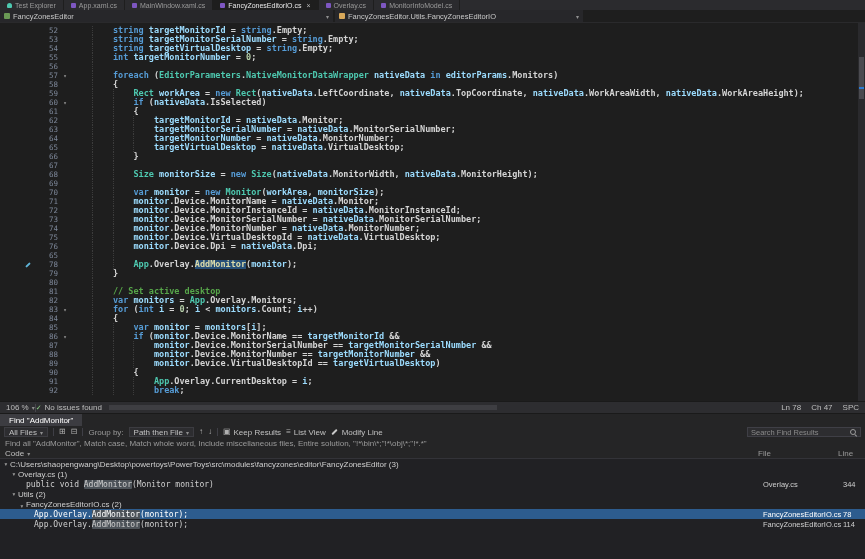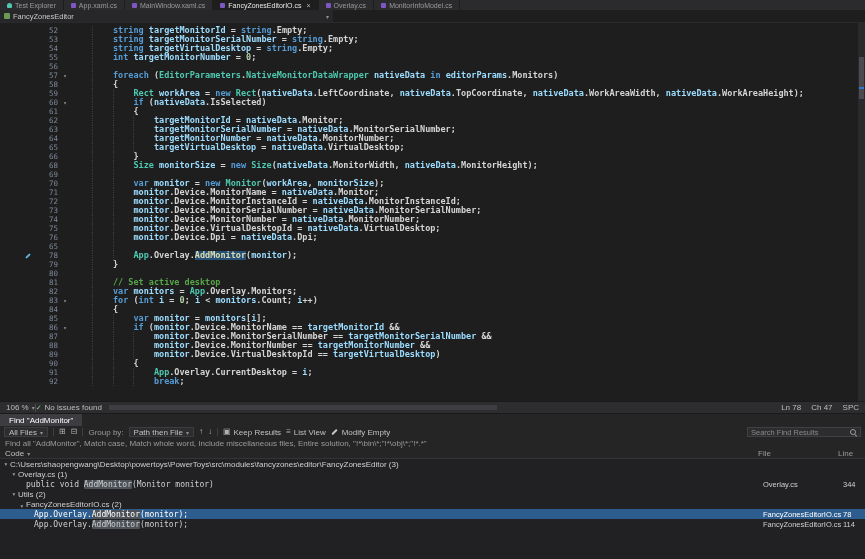--- a/index.html
+++ b/index.html
@@ -123,20 +123,25 @@
       <div class="tab">
         <span class="ticon csharp"></span>
         <span>MonitorInfoModel.cs</span>
       </div>
     </div>
 
   <div class="navbar">
     <div class="combo c1">
       <span class="cicon proj"></span>
       <span>FancyZonesEditor</span>
+      <span class="chev">▾</span>
+    </div>
+    <div class="combo c2">
+      <span class="cicon cls"></span>
+      <span>FancyZonesEditor.Utils.FancyZonesEditorIO</span>
       <span class="chev">▾</span>
     </div>
   </div>
 
   <div class="editor">
     <div class="code-lines">
         <div class="code-line"><span class="ln-margin"></span><span class="ln-num">52</span><span class="ln-fold"></span><span class="ln-code"><i class="guide" style="left: 4ch;"></i><span style="color: rgb(212, 212, 212);">        </span><span style="color: rgb(86, 156, 214);">string</span><span style="color: rgb(212, 212, 212);"> </span><span style="color: rgb(156, 220, 254);">targetMonitorId</span><span style="color: rgb(212, 212, 212);"> = </span><span style="color: rgb(86, 156, 214);">string</span><span style="color: rgb(212, 212, 212);">.Empty;</span></span></div>
         <div class="code-line"><span class="ln-margin"></span><span class="ln-num">53</span><span class="ln-fold"></span><span class="ln-code"><i class="guide" style="left: 4ch;"></i><span style="color: rgb(212, 212, 212);">        </span><span style="color: rgb(86, 156, 214);">string</span><span style="color: rgb(212, 212, 212);"> </span><span style="color: rgb(156, 220, 254);">targetMonitorSerialNumber</span><span style="color: rgb(212, 212, 212);"> = </span><span style="color: rgb(86, 156, 214);">string</span><span style="color: rgb(212, 212, 212);">.Empty;</span></span></div>
         <div class="code-line"><span class="ln-margin"></span><span class="ln-num">54</span><span class="ln-fold"></span><span class="ln-code"><i class="guide" style="left: 4ch;"></i><span style="color: rgb(212, 212, 212);">        </span><span style="color: rgb(86, 156, 214);">string</span><span style="color: rgb(212, 212, 212);"> </span><span style="color: rgb(156, 220, 254);">targetVirtualDesktop</span><span style="color: rgb(212, 212, 212);"> = </span><span style="color: rgb(86, 156, 214);">string</span><span style="color: rgb(212, 212, 212);">.Empty;</span></span></div>
         <div class="code-line"><span class="ln-margin"></span><span class="ln-num">55</span><span class="ln-fold"></span><span class="ln-code"><i class="guide" style="left: 4ch;"></i><span style="color: rgb(212, 212, 212);">        </span><span style="color: rgb(86, 156, 214);">int</span><span style="color: rgb(212, 212, 212);"> </span><span style="color: rgb(156, 220, 254);">targetMonitorNumber</span><span style="color: rgb(212, 212, 212);"> = </span><span style="color: rgb(181, 206, 168);">0</span><span style="color: rgb(212, 212, 212);">;</span></span></div>
@@ -144,20 +149,21 @@
         <div class="code-line"><span class="ln-margin"></span><span class="ln-num">57</span><span class="ln-fold">▾</span><span class="ln-code"><i class="guide" style="left: 4ch;"></i><span style="color: rgb(212, 212, 212);">        </span><span style="color: rgb(86, 156, 214);">foreach</span><span style="color: rgb(212, 212, 212);"> (</span><span style="color: rgb(78, 201, 176);">EditorParameters</span><span style="color: rgb(212, 212, 212);">.</span><span style="color: rgb(78, 201, 176);">NativeMonitorDataWrapper</span><span style="color: rgb(212, 212, 212);"> </span><span style="color: rgb(156, 220, 254);">nativeData</span><span style="color: rgb(212, 212, 212);"> </span><span style="color: rgb(86, 156, 214);">in</span><span style="color: rgb(212, 212, 212);"> </span><span style="color: rgb(156, 220, 254);">editorParams</span><span style="color: rgb(212, 212, 212);">.Monitors)</span></span></div>
         <div class="code-line"><span class="ln-margin"></span><span class="ln-num">58</span><span class="ln-fold"></span><span class="ln-code"><i class="guide" style="left: 4ch;"></i><span style="color: rgb(212, 212, 212);">        {</span></span></div>
         <div class="code-line"><span class="ln-margin"></span><span class="ln-num">59</span><span class="ln-fold"></span><span class="ln-code"><i class="guide" style="left: 4ch;"></i><i class="guide" style="left: 8ch;"></i><span style="color: rgb(212, 212, 212);">            </span><span style="color: rgb(78, 201, 176);">Rect</span><span style="color: rgb(212, 212, 212);"> </span><span style="color: rgb(156, 220, 254);">workArea</span><span style="color: rgb(212, 212, 212);"> = </span><span style="color: rgb(86, 156, 214);">new</span><span style="color: rgb(212, 212, 212);"> </span><span style="color: rgb(78, 201, 176);">Rect</span><span style="color: rgb(212, 212, 212);">(</span><span style="color: rgb(156, 220, 254);">nativeData</span><span style="color: rgb(212, 212, 212);">.LeftCoordinate, </span><span style="color: rgb(156, 220, 254);">nativeData</span><span style="color: rgb(212, 212, 212);">.TopCoordinate, </span><span style="color: rgb(156, 220, 254);">nativeData</span><span style="color: rgb(212, 212, 212);">.WorkAreaWidth, </span><span style="color: rgb(156, 220, 254);">nativeData</span><span style="color: rgb(212, 212, 212);">.WorkAreaHeight);</span></span></div>
         <div class="code-line"><span class="ln-margin"></span><span class="ln-num">60</span><span class="ln-fold">▾</span><span class="ln-code"><i class="guide" style="left: 4ch;"></i><i class="guide" style="left: 8ch;"></i><span style="color: rgb(212, 212, 212);">            </span><span style="color: rgb(86, 156, 214);">if</span><span style="color: rgb(212, 212, 212);"> (</span><span style="color: rgb(156, 220, 254);">nativeData</span><span style="color: rgb(212, 212, 212);">.IsSelected)</span></span></div>
         <div class="code-line"><span class="ln-margin"></span><span class="ln-num">61</span><span class="ln-fold"></span><span class="ln-code"><i class="guide" style="left: 4ch;"></i><i class="guide" style="left: 8ch;"></i><span style="color: rgb(212, 212, 212);">            {</span></span></div>
         <div class="code-line"><span class="ln-margin"></span><span class="ln-num">62</span><span class="ln-fold"></span><span class="ln-code"><i class="guide" style="left: 4ch;"></i><i class="guide" style="left: 8ch;"></i><i class="guide" style="left: 12ch;"></i><span style="color: rgb(212, 212, 212);">                </span><span style="color: rgb(156, 220, 254);">targetMonitorId</span><span style="color: rgb(212, 212, 212);"> = </span><span style="color: rgb(156, 220, 254);">nativeData</span><span style="color: rgb(212, 212, 212);">.Monitor;</span></span></div>
         <div class="code-line"><span class="ln-margin"></span><span class="ln-num">63</span><span class="ln-fold"></span><span class="ln-code"><i class="guide" style="left: 4ch;"></i><i class="guide" style="left: 8ch;"></i><i class="guide" style="left: 12ch;"></i><span style="color: rgb(212, 212, 212);">                </span><span style="color: rgb(156, 220, 254);">targetMonitorSerialNumber</span><span style="color: rgb(212, 212, 212);"> = </span><span style="color: rgb(156, 220, 254);">nativeData</span><span style="color: rgb(212, 212, 212);">.MonitorSerialNumber;</span></span></div>
         <div class="code-line"><span class="ln-margin"></span><span class="ln-num">64</span><span class="ln-fold"></span><span class="ln-code"><i class="guide" style="left: 4ch;"></i><i class="guide" style="left: 8ch;"></i><i class="guide" style="left: 12ch;"></i><span style="color: rgb(212, 212, 212);">                </span><span style="color: rgb(156, 220, 254);">targetMonitorNumber</span><span style="color: rgb(212, 212, 212);"> = </span><span style="color: rgb(156, 220, 254);">nativeData</span><span style="color: rgb(212, 212, 212);">.MonitorNumber;</span></span></div>
         <div class="code-line"><span class="ln-margin"></span><span class="ln-num">65</span><span class="ln-fold"></span><span class="ln-code"><i class="guide" style="left: 4ch;"></i><i class="guide" style="left: 8ch;"></i><i class="guide" style="left: 12ch;"></i><span style="color: rgb(212, 212, 212);">                </span><span style="color: rgb(156, 220, 254);">targetVirtualDesktop</span><span style="color: rgb(212, 212, 212);"> = </span><span style="color: rgb(156, 220, 254);">nativeData</span><span style="color: rgb(212, 212, 212);">.VirtualDesktop;</span></span></div>
         <div class="code-line"><span class="ln-margin"></span><span class="ln-num">66</span><span class="ln-fold"></span><span class="ln-code"><i class="guide" style="left: 4ch;"></i><i class="guide" style="left: 8ch;"></i><span style="color: rgb(212, 212, 212);">            }</span></span></div>
+        <div class="code-line"><span class="ln-margin"></span><span class="ln-num">67</span><span class="ln-fold"></span><span class="ln-code"><i class="guide" style="left: 4ch;"></i><i class="guide" style="left: 8ch;"></i></span></div>
         <div class="code-line"><span class="ln-margin"></span><span class="ln-num">68</span><span class="ln-fold"></span><span class="ln-code"><i class="guide" style="left: 4ch;"></i><i class="guide" style="left: 8ch;"></i><span style="color: rgb(212, 212, 212);">            </span><span style="color: rgb(78, 201, 176);">Size</span><span style="color: rgb(212, 212, 212);"> </span><span style="color: rgb(156, 220, 254);">monitorSize</span><span style="color: rgb(212, 212, 212);"> = </span><span style="color: rgb(86, 156, 214);">new</span><span style="color: rgb(212, 212, 212);"> </span><span style="color: rgb(78, 201, 176);">Size</span><span style="color: rgb(212, 212, 212);">(</span><span style="color: rgb(156, 220, 254);">nativeData</span><span style="color: rgb(212, 212, 212);">.MonitorWidth, </span><span style="color: rgb(156, 220, 254);">nativeData</span><span style="color: rgb(212, 212, 212);">.MonitorHeight);</span></span></div>
         <div class="code-line"><span class="ln-margin"></span><span class="ln-num">69</span><span class="ln-fold"></span><span class="ln-code"><i class="guide" style="left: 4ch;"></i><i class="guide" style="left: 8ch;"></i></span></div>
         <div class="code-line"><span class="ln-margin"></span><span class="ln-num">70</span><span class="ln-fold"></span><span class="ln-code"><i class="guide" style="left: 4ch;"></i><i class="guide" style="left: 8ch;"></i><span style="color: rgb(212, 212, 212);">            </span><span style="color: rgb(86, 156, 214);">var</span><span style="color: rgb(212, 212, 212);"> </span><span style="color: rgb(156, 220, 254);">monitor</span><span style="color: rgb(212, 212, 212);"> = </span><span style="color: rgb(86, 156, 214);">new</span><span style="color: rgb(212, 212, 212);"> </span><span style="color: rgb(78, 201, 176);">Monitor</span><span style="color: rgb(212, 212, 212);">(</span><span style="color: rgb(156, 220, 254);">workArea</span><span style="color: rgb(212, 212, 212);">, </span><span style="color: rgb(156, 220, 254);">monitorSize</span><span style="color: rgb(212, 212, 212);">);</span></span></div>
         <div class="code-line"><span class="ln-margin"></span><span class="ln-num">71</span><span class="ln-fold"></span><span class="ln-code"><i class="guide" style="left: 4ch;"></i><i class="guide" style="left: 8ch;"></i><span style="color: rgb(212, 212, 212);">            </span><span style="color: rgb(156, 220, 254);">monitor</span><span style="color: rgb(212, 212, 212);">.Device.MonitorName = </span><span style="color: rgb(156, 220, 254);">nativeData</span><span style="color: rgb(212, 212, 212);">.Monitor;</span></span></div>
         <div class="code-line"><span class="ln-margin"></span><span class="ln-num">72</span><span class="ln-fold"></span><span class="ln-code"><i class="guide" style="left: 4ch;"></i><i class="guide" style="left: 8ch;"></i><span style="color: rgb(212, 212, 212);">            </span><span style="color: rgb(156, 220, 254);">monitor</span><span style="color: rgb(212, 212, 212);">.Device.MonitorInstanceId = </span><span style="color: rgb(156, 220, 254);">nativeData</span><span style="color: rgb(212, 212, 212);">.MonitorInstanceId;</span></span></div>
         <div class="code-line"><span class="ln-margin"></span><span class="ln-num">73</span><span class="ln-fold"></span><span class="ln-code"><i class="guide" style="left: 4ch;"></i><i class="guide" style="left: 8ch;"></i><span style="color: rgb(212, 212, 212);">            </span><span style="color: rgb(156, 220, 254);">monitor</span><span style="color: rgb(212, 212, 212);">.Device.MonitorSerialNumber = </span><span style="color: rgb(156, 220, 254);">nativeData</span><span style="color: rgb(212, 212, 212);">.MonitorSerialNumber;</span></span></div>
         <div class="code-line"><span class="ln-margin"></span><span class="ln-num">74</span><span class="ln-fold"></span><span class="ln-code"><i class="guide" style="left: 4ch;"></i><i class="guide" style="left: 8ch;"></i><span style="color: rgb(212, 212, 212);">            </span><span style="color: rgb(156, 220, 254);">monitor</span><span style="color: rgb(212, 212, 212);">.Device.MonitorNumber = </span><span style="color: rgb(156, 220, 254);">nativeData</span><span style="color: rgb(212, 212, 212);">.MonitorNumber;</span></span></div>
         <div class="code-line"><span class="ln-margin"></span><span class="ln-num">75</span><span class="ln-fold"></span><span class="ln-code"><i class="guide" style="left: 4ch;"></i><i class="guide" style="left: 8ch;"></i><span style="color: rgb(212, 212, 212);">            </span><span style="color: rgb(156, 220, 254);">monitor</span><span style="color: rgb(212, 212, 212);">.Device.VirtualDesktopId = </span><span style="color: rgb(156, 220, 254);">nativeData</span><span style="color: rgb(212, 212, 212);">.VirtualDesktop;</span></span></div>
         <div class="code-line"><span class="ln-margin"></span><span class="ln-num">76</span><span class="ln-fold"></span><span class="ln-code"><i class="guide" style="left: 4ch;"></i><i class="guide" style="left: 8ch;"></i><span style="color: rgb(212, 212, 212);">            </span><span style="color: rgb(156, 220, 254);">monitor</span><span style="color: rgb(212, 212, 212);">.Device.Dpi = </span><span style="color: rgb(156, 220, 254);">nativeData</span><span style="color: rgb(212, 212, 212);">.Dpi;</span></span></div>
         <div class="code-line"><span class="ln-margin"></span><span class="ln-num">65</span><span class="ln-fold"></span><span class="ln-code"><i class="guide" style="left: 4ch;"></i><i class="guide" style="left: 8ch;"></i></span></div>
@@ -227,21 +233,21 @@
     <div class="toggle">
       <span class="tbicon">▣</span>
       <span>Keep Results</span>
     </div>
     <div class="toggle">
       <span class="tbicon">≡</span>
       <span>List View</span>
     </div>
     <div class="toggle">
       <i class="pencil small"></i>
-      <span>Modify Empty</span>
+      <span>Modify Line</span>
     </div>
     <div class="searchbox">
       <input placeholder="Search Find Results" style="">
       <i class="mag"></i>
     </div>
   </div>
 
   <div class="findsummary">
     <span>Find all "AddMonitor", Match case, Match whole word, Include miscellaneous files, Entire solution, "!*\bin\*;"!*\obj\*;"!*.*"</span>
   </div>

